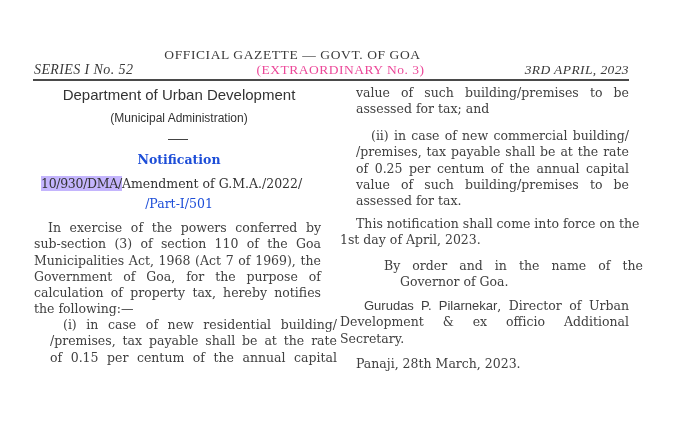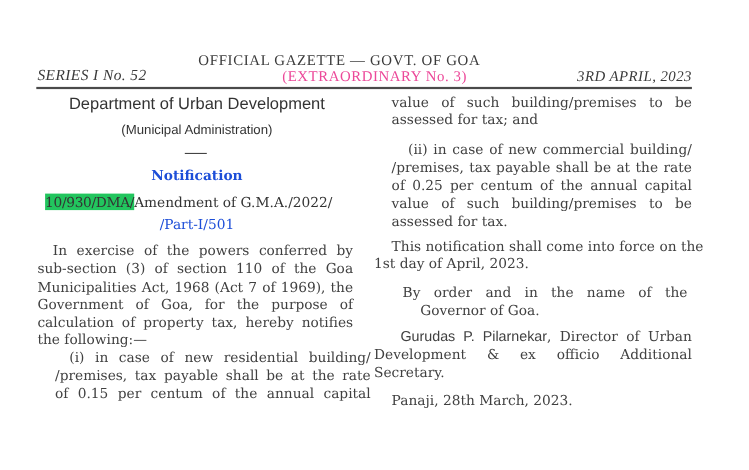--- a/index.html
+++ b/index.html
@@ -17,21 +17,20 @@
     }
     .abs { position: absolute; white-space: nowrap; }
 
     .gz-title {
       left: 0; width: 585px; top: 47px;
       text-align: center;
       font-family: "Liberation Serif", serif;
       font-size: 13.5px;
       letter-spacing: 0.6px;
       color: #3a3a3a;
-      margin-left: 16px;
     }
     .gz-series {
       left: 34px; top: 62px;
       font-family: "Liberation Serif", serif;
       font-style: italic;
       font-size: 14px;
       letter-spacing: 0.4px;
       color: #3a3a3a;
     }
     .gz-extra {
@@ -85,21 +84,21 @@
       font-size: 12.5px;
       color: #1d4ed8;
     }
     .refline {
       left: 41px; top: 176px;
       font-family: "DejaVu Serif", serif;
       font-size: 12.5px;
       color: #333;
     }
     .ref-hl {
-      background: #22c55e;
+      background: #c4b5fd;
       letter-spacing: -0.3px;
     }
     .refline2 {
       left: 33px; width: 292px; top: 196px;
       text-align: center;
       font-family: "DejaVu Serif", serif;
       font-size: 12.5px;
       color: #1d4ed8;
     }
 
@@ -126,21 +125,21 @@
     .p-intro { left: 34px; top: 220px; width: 287px; }
     .p-intro .ln.first { padding-left: 14px; }
     .p-item1 { left: 50px; top: 317px; width: 271px; }
     .p-item1 .ln.first { padding-left: 13px; }
 
     .p-cont { left: 356px; top: 85px; width: 273px; }
     .p-item2 { left: 356px; top: 128px; width: 273px; }
     .p-item2 .ln.first { padding-left: 15px; }
     .p-force { left: 340px; top: 216px; width: 289px; }
     .p-force .ln.first { padding-left: 16px; }
-    .p-order { left: 366px; top: 258px; width: 259px; }
+    .p-order { left: 384px; top: 258px; width: 259px; }
     .p-order .ln.second { padding-left: 16px; }
     .p-sign { left: 340px; top: 298px; width: 289px; }
     .p-sign .ln.first { padding-left: 24px; }
     .p-place { left: 356px; top: 356px; width: 273px; }
     .it { font-family: "Liberation Sans", sans-serif; font-size: 13px; }
   </style>
 </head>
 <body>
 
 <div class="abs gz-title">OFFICIAL GAZETTE — GOVT. OF GOA</div>

